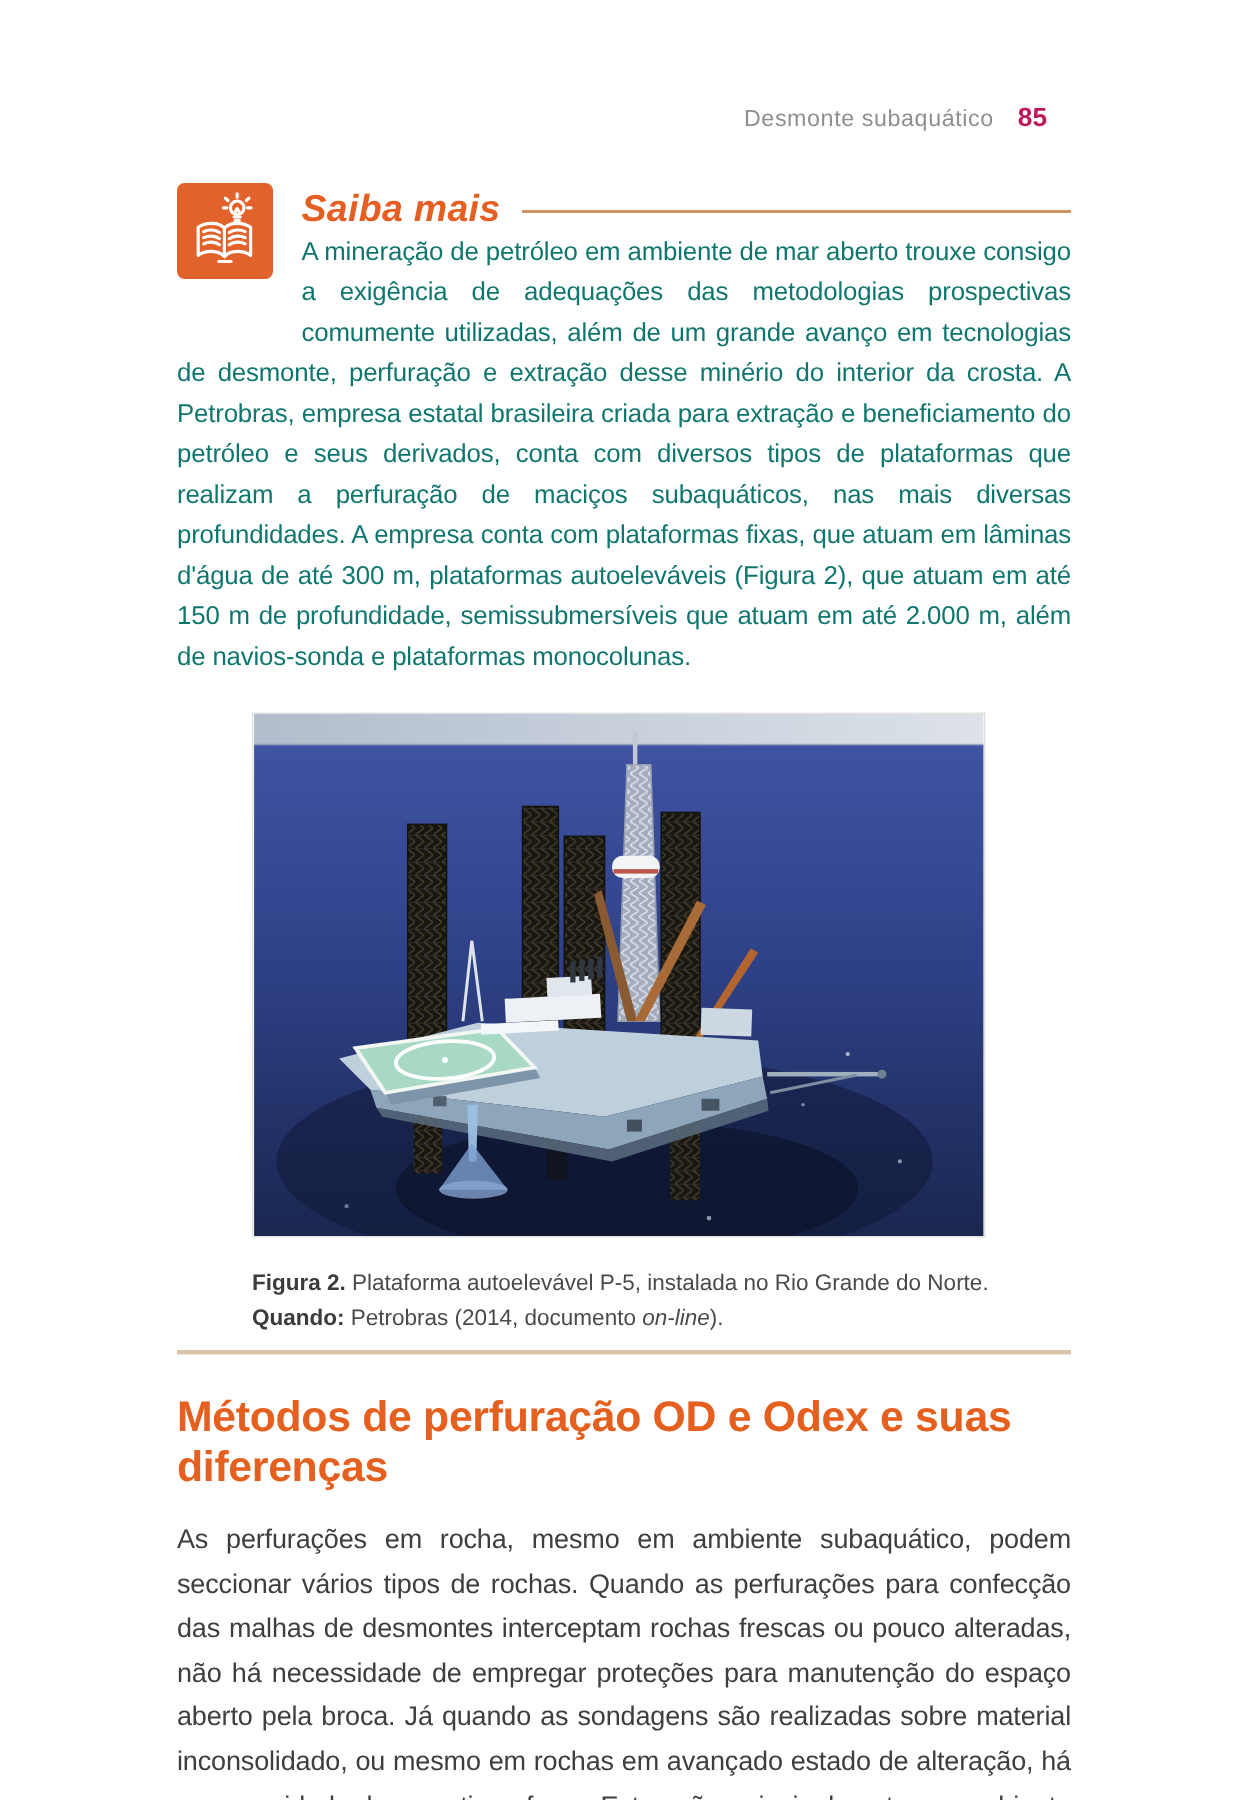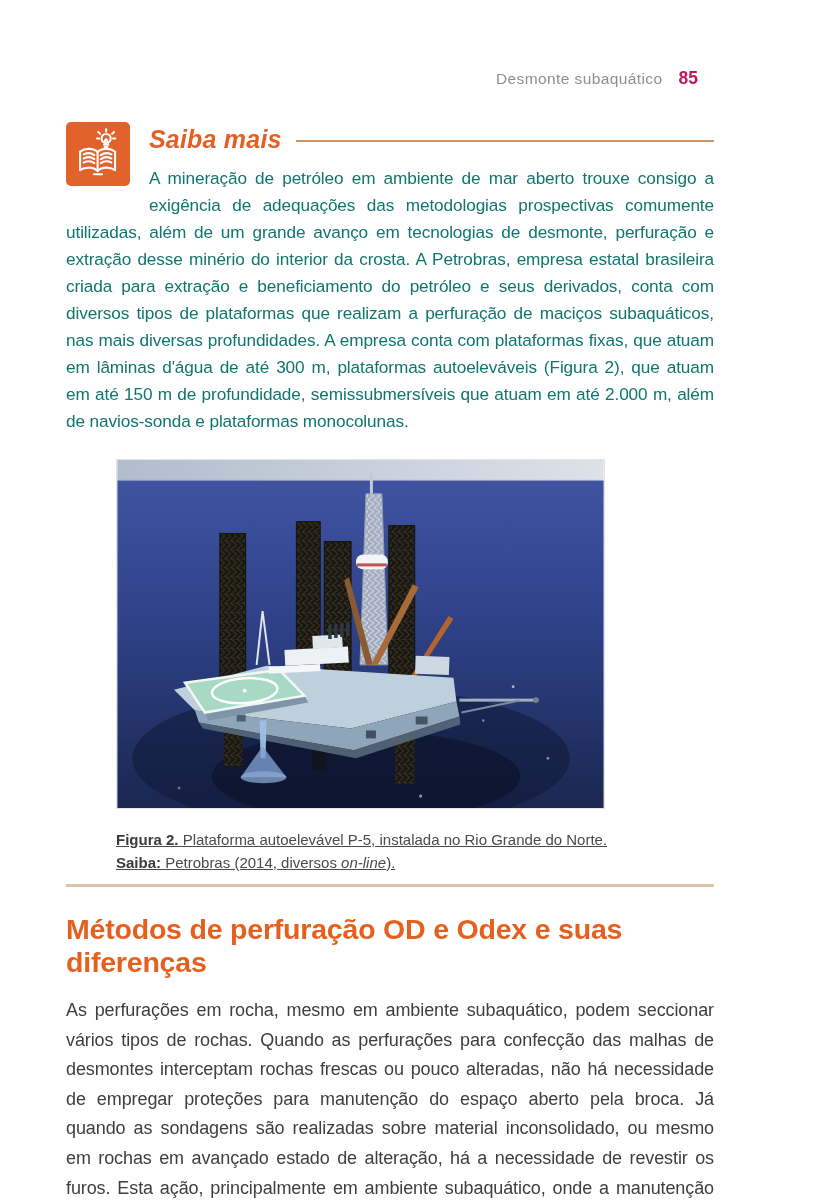--- a/index.html
+++ b/index.html
@@ -5,54 +5,54 @@
   * { box-sizing: border-box; }
   html, body { margin: 0; padding: 0; background: #ffffff; }
   body {
     width: 827px; height: 1200px;
     font-family: "Liberation Sans", sans-serif;
     color: #3e3e3e;
     overflow: hidden;
   }
   .page {
     width: 827px; height: 1159px;
-    padding: 68px 113px 0 66px;
+    padding: 68px 113px 0 118px;
     position: relative;
   }
   
   .page-header {
     display: flex; justify-content: flex-end; align-items: baseline;
     gap: 16px; padding-right: 16px;
   }
   .running-title { color: #8f8f8f; font-size: 15.5px; letter-spacing: .4px; }
   .page-number { color: #be185d; font-weight: bold; font-size: 17.5px; }
 
   
   .saiba { margin-top: 33px; }
   .saiba-float { float: left; width: 64px; height: 94px; margin-right: 19px; }
   .saiba-icon {
     width: 64px; height: 64px; background: #e2622b; border-radius: 5px;
     display: flex; align-items: center; justify-content: center;
   }
-  .saiba-title-row { display: flex; align-items: center; gap: 14px; padding-top: 3px; margin-bottom: 11px; }
+  .saiba-title-row { display: flex; align-items: center; gap: 14px; padding-top: 3px; }
   .saiba-title {
     color: #e55f23; font-size: 25px; font-weight: bold; font-style: italic;
     letter-spacing: .2px; white-space: nowrap;
   }
   .saiba-rule { flex: 1; height: 2px; background: #cf9363; margin-top: 2px; }
 
   .body-text {
     font-size: 17.2px; line-height: 27px; text-align: justify;
     color: #0f766e; letter-spacing: -0.1px;
   }
 
   
   .figure-block { clear: both; margin: 24px 0 0 50px; }
   .photo { display: block; border: 1px solid #e3e3e3; }
-  .figure-caption { margin: 20px 0 0 0; font-size: 15px; line-height: 22.5px; color: #4a4a4a; text-decoration: underline; }
+  .figure-caption { margin: 20px 0 0 0; font-size: 15px; line-height: 22.5px; color: #4a4a4a; }
   .figure-caption .cap-bold { font-weight: bold; color: #3b3b3b; }
   .figure-caption .cap-italic { font-style: italic; }
   .divider { margin-top: 10px; height: 3px; background: #d9c6a9; }
 
   
   .section-heading {
     margin: 26px 0 0 0; color: #e5601f;
     font-size: 28.5px; line-height: 33px; font-weight: bold; letter-spacing: -0.2px;
   }
   .section-body {
@@ -189,21 +189,21 @@
         <ellipse cx="147" cy="319" rx="23" ry="6" fill="#8aa8d4" opacity="0.75"></ellipse>
 
         <rect x="344" y="240" width="76" height="3" fill="#9fb0bf"></rect>
         <line x1="346" y1="254" x2="404" y2="242" stroke="#7c8da0" stroke-width="2"></line>
         <circle cx="421" cy="241.5" r="3" fill="#6f8090"></circle>
       </g>
     </svg>
 
     <div class="figure-caption">
       <div><span class="cap-bold">Figura 2.</span><span> Plataforma autoelevável P-5, instalada no Rio Grande do Norte.</span></div>
-      <div><span class="cap-bold">Saiba:</span><span> Petrobras (2014, diversos </span><span class="cap-italic">on-line</span><span>).</span></div>
+      <div><span class="cap-bold">Quando:</span><span> Petrobras (2014, documento </span><span class="cap-italic">on-line</span><span>).</span></div>
     </div>
   </div>
 
   <div class="divider"></div>
 
   <h1 class="section-heading">Métodos de perfuração OD e Odex e suas diferenças</h1>
   <p class="section-body">As perfurações em rocha, mesmo em ambiente subaquático, podem seccionar vários tipos de rochas. Quando as perfurações para confecção das malhas de desmontes interceptam rochas frescas ou pouco alteradas, não há necessidade de empregar proteções para manutenção do espaço aberto pela broca. Já quando as sondagens são realizadas sobre material inconsolidado, ou mesmo em rochas em avançado estado de alteração, há a necessidade de revestir os furos. Esta ação, principalmente em ambiente subaquático, onde a manutenção dos furos íntegros e abertos é difícil, visa a estabilização</p>
 
 </div>
 

